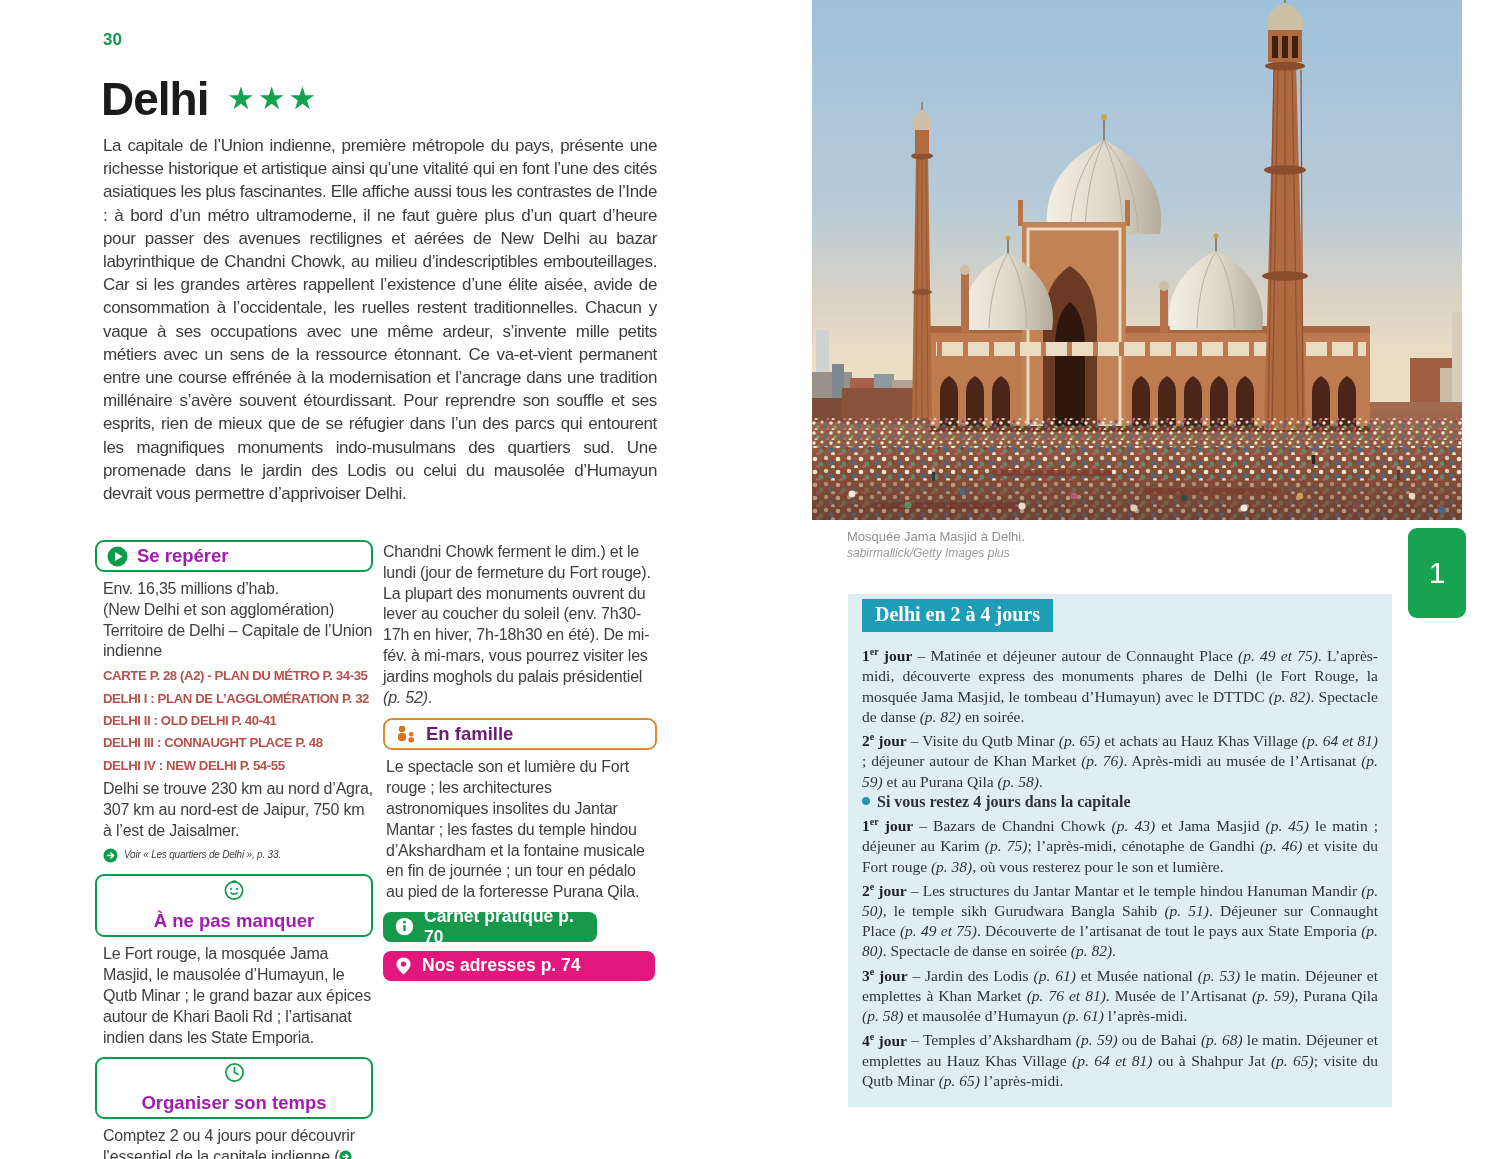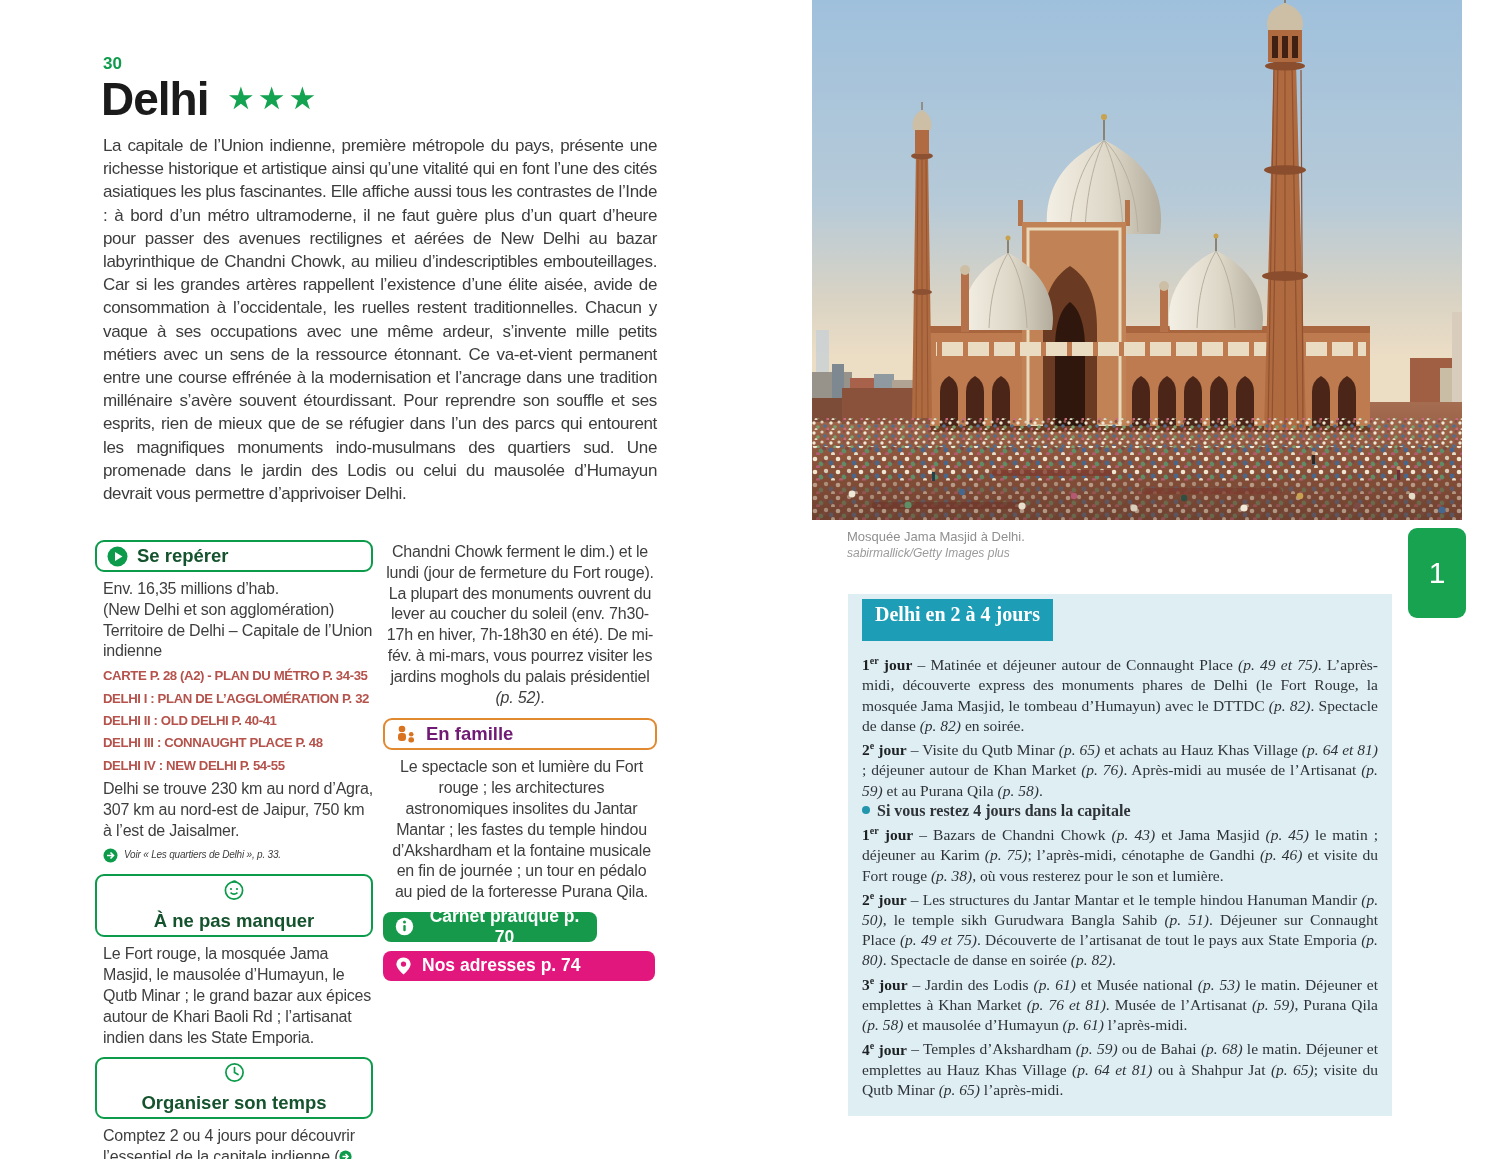--- a/index.html
+++ b/index.html
@@ -1,34 +1,34 @@
 <!DOCTYPE html>
 <html><head>
 <meta charset="utf-8">
 <style>
   html,body{margin:0;padding:0;background:#ffffff;}
   #page{position:relative;width:1500px;height:1159px;background:#fff;overflow:hidden;
         font-family:"Liberation Sans",sans-serif;color:#3f3f3f;}
 
   
-  .pagenum{position:absolute;left:103px;top:30px;font-size:17px;font-weight:bold;color:#0f9b4c;margin-top:24px;}
+  .pagenum{position:absolute;left:103px;top:30px;font-size:17px;font-weight:bold;color:#0f9b4c;}
   .title-row{position:absolute;left:101px;top:72px;width:600px;}
   .title{display:inline-block;font-size:46px;font-weight:bold;letter-spacing:-1px;color:#1b1b1b;}
   .stars{display:inline-block;font-size:31px;color:#14a351;letter-spacing:3px;margin-left:14px;vertical-align:6px;}
   .intro{position:absolute;left:103px;top:134px;width:554px;font-size:17px;line-height:23.2px;
          letter-spacing:-0.35px;text-align:justify;color:#3c3c3c;}
 
   
   .col-left{position:absolute;left:95px;top:540px;width:278px;}
-  .col-mid{position:absolute;left:383px;top:542px;width:274px;text-align:center;}
+  .col-mid{position:absolute;left:383px;top:542px;width:274px;}
   .colbody{font-size:16px;line-height:20.8px;letter-spacing:-0.2px;color:#3e3e3e;}
   .colbody p{margin:0;}
 
   .secbox{display:flex;align-items:center;gap:9px;border:2px solid #0c9b4b;border-radius:9px;
-          padding:3px 10px;background:#fff;color:#14532d;font-weight:bold;font-size:18.5px;}
+          padding:3px 10px;background:#fff;color:#a21caf;font-weight:bold;font-size:18.5px;}
   .secbox.orange{border-color:#e0892f;color:#701a75;}
   .mt{margin-top:9px;flex-direction:column;}
 
   .refline{font-size:13.2px;font-weight:bold;letter-spacing:-0.4px;color:#b5524b;
            line-height:22.4px;white-space:nowrap;}
   .voir{display:flex;align-items:center;gap:6px;font-style:italic;font-size:10px;
         white-space:nowrap;margin-top:3px;color:#3e3e3e;}
   .popline{white-space:nowrap;}
 
   .btn{display:flex;align-items:center;gap:10px;border-radius:8px;height:30px;
@@ -40,21 +40,21 @@
   .photo{position:absolute;left:812px;top:0;width:650px;height:520px;overflow:hidden;}
   .caption-wrap{position:absolute;left:847px;top:529px;width:420px;}
   .caption{font-size:13px;color:#8f8f8f;}
   .credit{font-size:12px;font-style:italic;color:#9b9b9b;margin-top:2px;}
   .tab1{position:absolute;left:1408px;top:528px;width:58px;height:90px;background:#18a351;
         border-radius:9px;color:#fff;font-size:30px;display:flex;align-items:center;justify-content:center;}
 
   
   .itbox{position:absolute;left:848px;top:594px;width:544px;background:#dfeef3;padding-bottom:16px;}
   .itbadge{display:inline-block;margin:5px 0 0 14px;background:#1e9db6;color:#fff;
-           font-family:"Liberation Serif",serif;font-weight:bold;font-size:20px;padding:4px 13px 15px;}
+           font-family:"Liberation Serif",serif;font-weight:bold;font-size:20px;padding:4px 13px 6px;}
   .itcontent{padding:10px 14px 0 14px;font-family:"Liberation Serif",serif;font-size:15.5px;
              line-height:20.2px;color:#2e3338;text-align:justify;}
   .itcontent p{margin:0;}
   .it-bullet{font-weight:bold;font-size:16px;}
   .dot{display:inline-block;width:8px;height:8px;border-radius:50%;background:#2196ad;
        margin-right:7px;vertical-align:2px;}
   .day-label{color:#1d2124;}
   sup{font-size:10px;}
 
   .ital{font-style:italic;}

